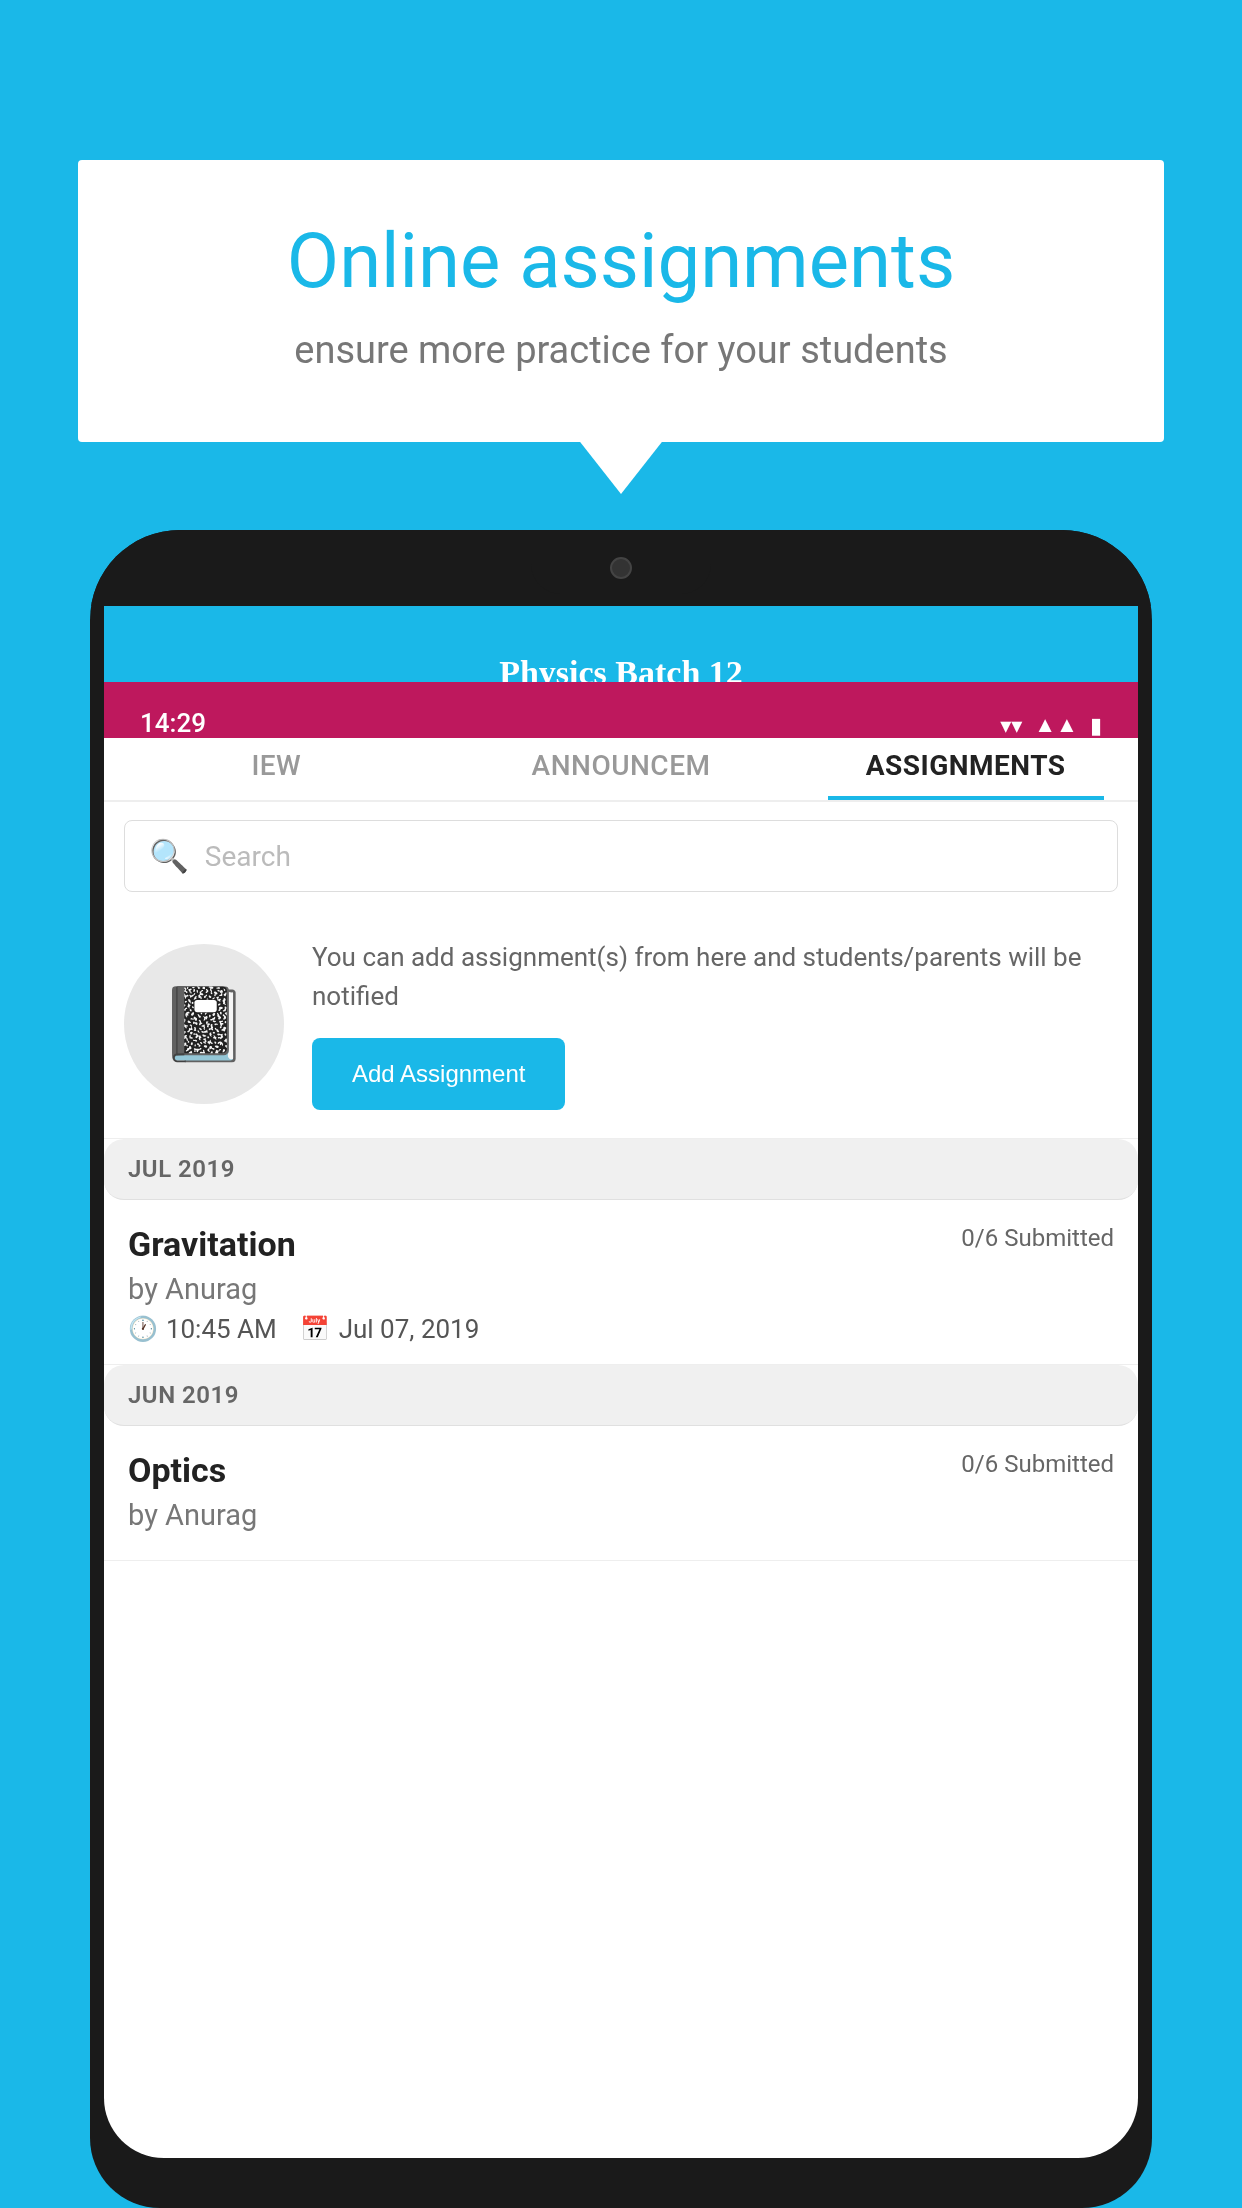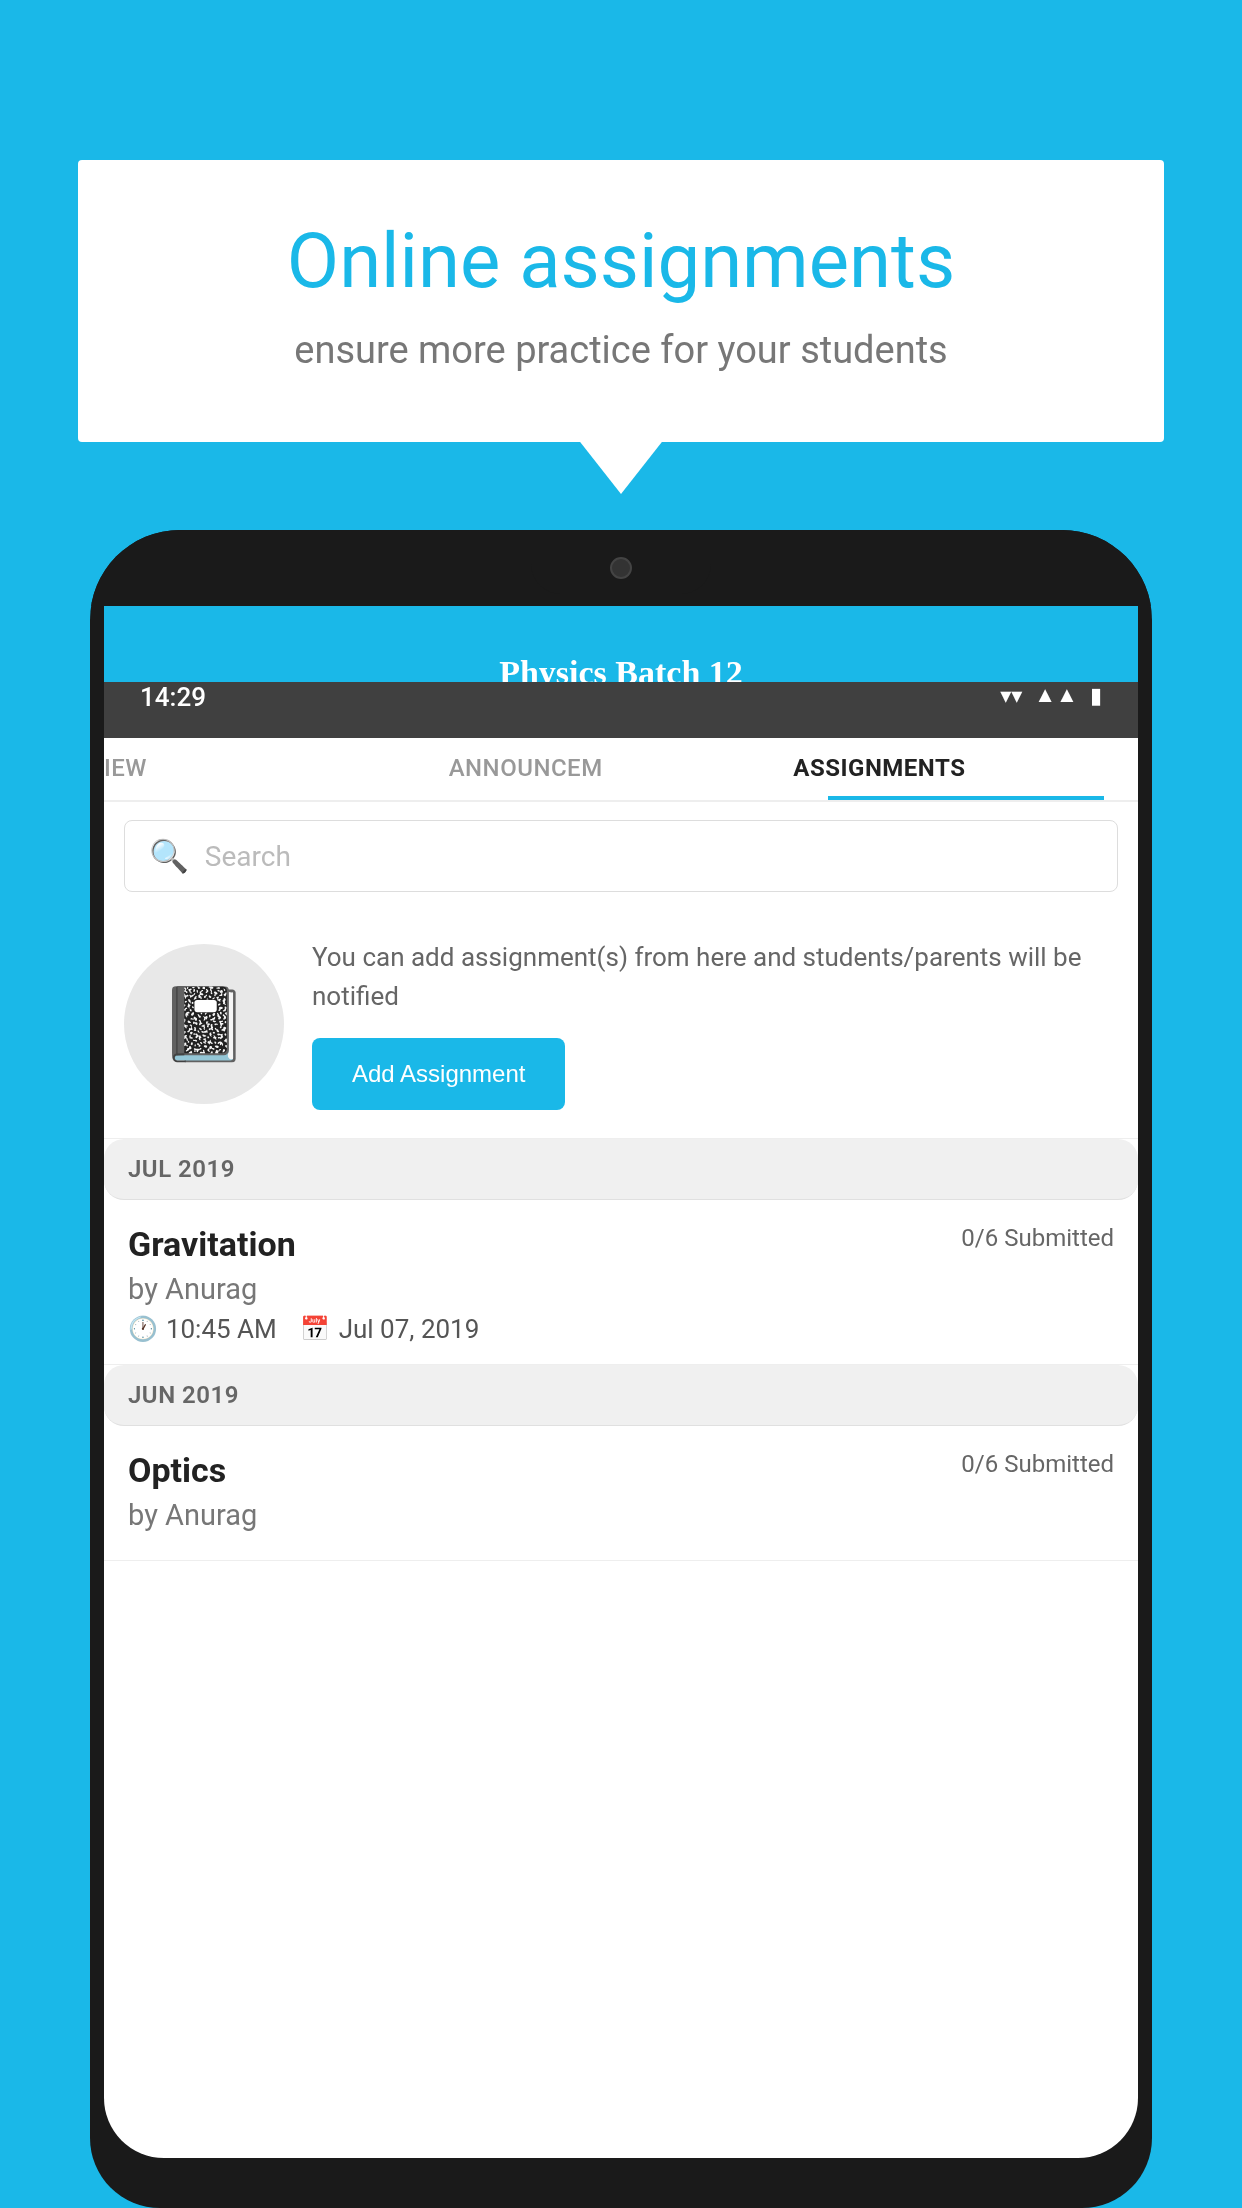--- a/index.html
+++ b/index.html
@@ -96,23 +96,23 @@
       border: 2px solid #444;
     }
 
     
     .status-bar {
       position: absolute;
       top: 76px;
       left: 0;
       right: 0;
       height: 56px;
-      background: #404040;
-      display: flex;
-      align-items: flex-start;
+      background: #be185d;
+      display: flex;
+      align-items: flex-end;
       justify-content: space-between;
       padding: 0 36px;
       z-index: 9;
     }
 
     .status-time {
       color: white;
       font-size: 26px;
       font-weight: 500;
     }
@@ -186,23 +186,23 @@
     .tabs-container {
       background: white;
       display: flex;
       border-bottom: 2px solid #eee;
       height: 80px;
       align-items: flex-end;
     }
 
     .tab {
       flex: 1;
-      text-align: left;
+      text-align: center;
       padding-bottom: 18px;
-      font-size: 24px;
+      font-size: 28px;
       color: #999;
       font-weight: 500;
       letter-spacing: 0.5px;
       cursor: pointer;
       position: relative;
     }
 
     .tab.active {
       color: #222;
       font-weight: 700;

